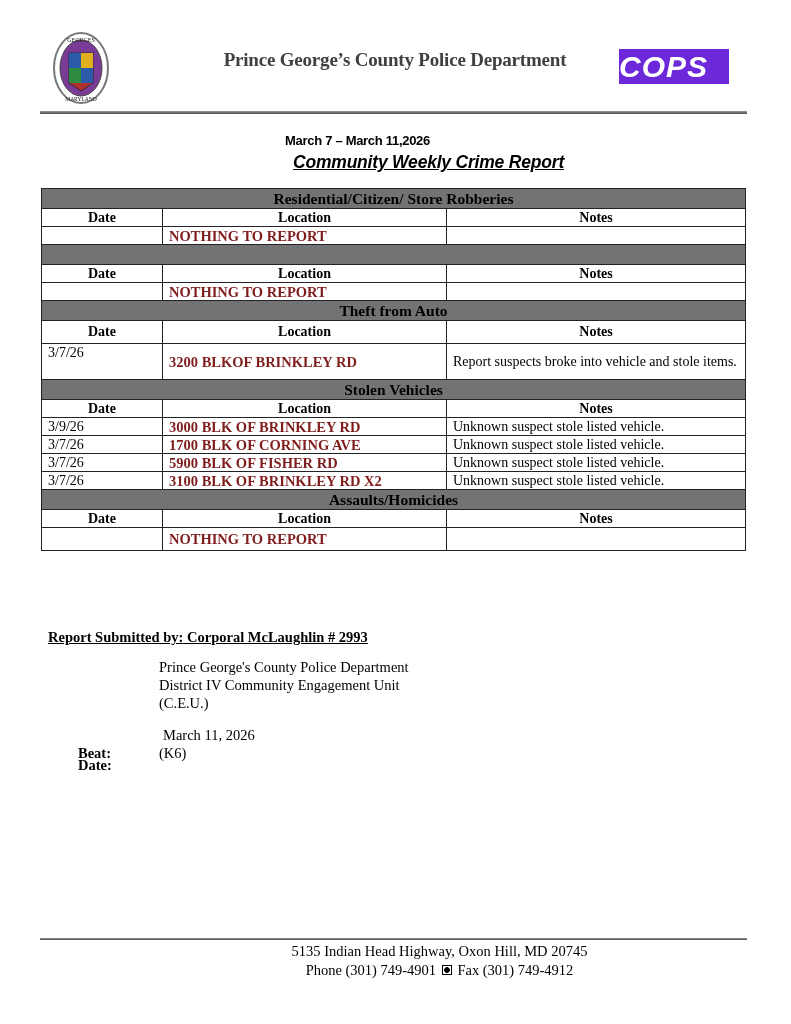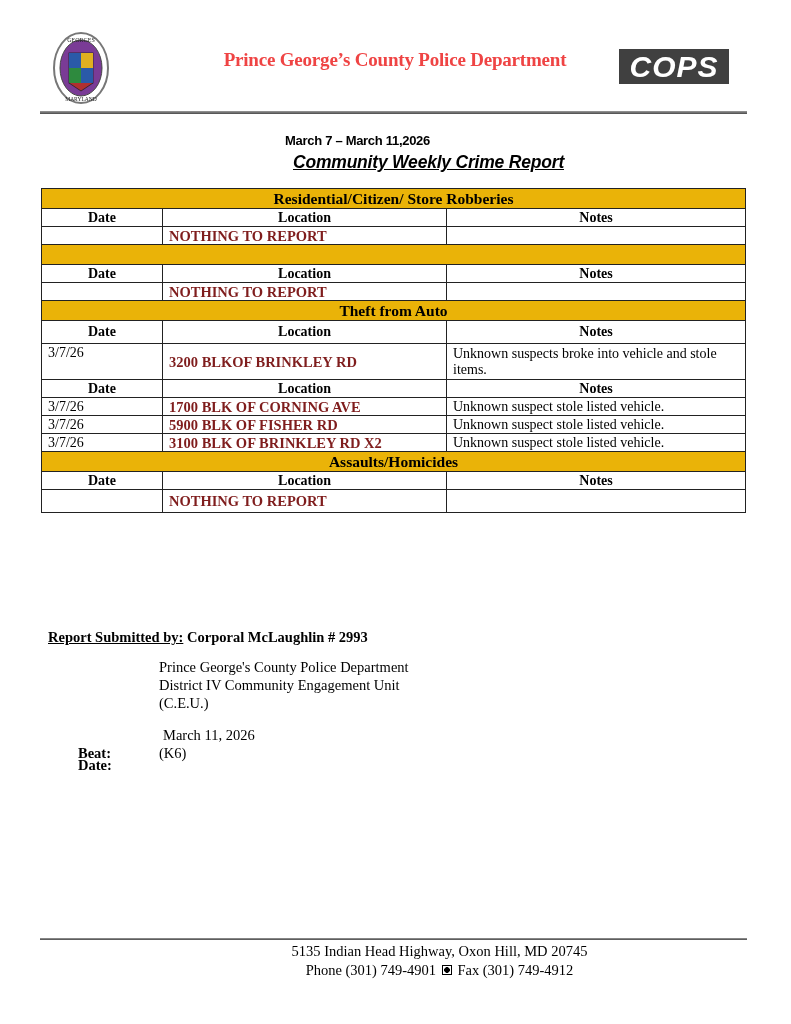--- a/index.html
+++ b/index.html
@@ -1,38 +1,38 @@
 <!DOCTYPE html>
 <html><head>
 <meta charset="utf-8">
 <style>
   html, body { margin: 0; padding: 0; background: #ffffff; }
   body { width: 791px; height: 1024px; position: relative; overflow: hidden; font-family: "Liberation Serif", serif; color: #000; }
 
   .seal { position: absolute; left: 52px; top: 31px; width: 58px; height: 74px; }
-  .header-title { position: absolute; left: 180px; top: 48px; width: 430px; text-align: center; font-family: "Liberation Serif", serif; font-weight: bold; font-size: 19px; line-height: 24px; color: #ef4444; letter-spacing: -0.2px; }
-  .cops-logo { position: absolute; left: 619px; top: 49px; width: 110px; height: 35px; background: #404040; color: #fff; font-family: "Liberation Sans", sans-serif; font-weight: bold; font-style: italic; font-size: 30px; line-height: 35px; text-align: center; letter-spacing: 1px; }
+  .header-title { position: absolute; left: 180px; top: 48px; width: 430px; text-align: center; font-family: "Liberation Serif", serif; font-weight: bold; font-size: 19px; line-height: 24px; color: #404040; letter-spacing: -0.2px; }
+  .cops-logo { position: absolute; left: 619px; top: 49px; width: 110px; height: 35px; background: #6d28d9; color: #fff; font-family: "Liberation Sans", sans-serif; font-weight: bold; font-style: italic; font-size: 30px; line-height: 35px; letter-spacing: 1px; }
   .header-rule { position: absolute; left: 40px; top: 111px; width: 707px; height: 3px; background: linear-gradient(#9a9a9a, #4a4a4a); }
 
   .date-range { position: absolute; left: 0; top: 133px; width: 715px; text-align: center; font-family: "Liberation Sans", sans-serif; font-weight: bold; font-size: 13px; letter-spacing: -0.3px; }
   .report-title { position: absolute; left: 0; top: 152px; width: 791px; text-align: center; font-family: "Liberation Sans", sans-serif; font-weight: bold; font-style: italic; font-size: 17.5px; text-decoration: underline; letter-spacing: -0.2px; padding-left: 33px; }
 
   table.crime { position: absolute; left: 41px; top: 188px; width: 704px; border-collapse: collapse; table-layout: fixed; font-family: "Liberation Serif", serif; }
   table.crime td { border: 1px solid #222; padding: 0 6px; height: 17px; font-size: 14px; line-height: 16px; vertical-align: middle; overflow: hidden; white-space: nowrap; }
-  table.crime td.sec { background: #eab308; text-align: center; font-weight: bold; font-size: 15.5px; height: 19px; }
+  table.crime td.sec { background: #737373; text-align: center; font-weight: bold; font-size: 15.5px; height: 19px; }
   table.crime td.hdr { text-align: center; font-weight: bold; font-size: 14px; }
   table.crime td.loc { color: #7f1d1d; font-weight: bold; font-size: 14.5px; }
   table.crime td.date { font-size: 14px; }
   table.crime td.notes { font-size: 14px; white-space: normal; }
   table.crime tr.tall td { height: 34px; }
   table.crime tr.tall td.date { vertical-align: top; padding-top: 1px; }
   table.crime tr.nr td { height: 22px; }
   table.crime tr.nr-short td { height: 17px; }
 
-  .submitted { position: absolute; left: 48px; top: 629px; font-size: 14.5px; font-weight: bold; }
+  .submitted { position: absolute; left: 48px; top: 629px; font-size: 14.5px; font-weight: bold; text-decoration: underline; }
   .submitted .lbl { text-decoration: underline; }
   .org { position: absolute; left: 159px; top: 658px; font-size: 14.5px; line-height: 18px; }
   .field-label { position: absolute; font-size: 14.5px; font-weight: bold; }
   .field-value { position: absolute; font-size: 14.5px; }
 
   .footer-rule { position: absolute; left: 40px; top: 938px; width: 707px; height: 2px; background: linear-gradient(#9a9a9a, #4a4a4a); }
   .footer { position: absolute; left: 0; top: 942px; width: 791px; text-align: center; font-size: 14.5px; line-height: 19px; margin-left: 44px; }
   .sq { display: inline-block; width: 8px; height: 8px; border: 1px solid #000; background: radial-gradient(#000 45%, #fff 55%); vertical-align: 0; margin: 0 2px; }
 </style>
 </head>
@@ -103,27 +103,35 @@
         <td class="sec" colspan="3">Theft from Auto</td>
       </tr>
     <tr class="nr">
       <td class="hdr">Date</td>
       <td class="hdr">Location</td>
       <td class="hdr">Notes</td>
     </tr>
     <tr class="tall">
       <td class="date">3/7/26</td>
       <td class="loc">3200 BLKOF BRINKLEY RD</td>
-      <td class="notes">Unknown suspects broke into vehicle and stole items.</td>
+      <td class="notes">Report suspects broke into vehicle and stole items.</td>
     </tr>
 
+    <tr>
+        <td class="sec" colspan="3">Stolen Vehicles</td>
+      </tr>
     <tr>
       <td class="hdr">Date</td>
       <td class="hdr">Location</td>
       <td class="hdr">Notes</td>
+    </tr>
+    <tr>
+      <td class="date">3/9/26</td>
+      <td class="loc">3000 BLK OF BRINKLEY RD</td>
+      <td class="notes">Unknown suspect stole listed vehicle.</td>
     </tr>
     <tr>
       <td class="date">3/7/26</td>
       <td class="loc">1700 BLK OF CORNING AVE</td>
       <td class="notes">Unknown suspect stole listed vehicle.</td>
     </tr>
     <tr>
       <td class="date">3/7/26</td>
       <td class="loc">5900 BLK OF FISHER RD</td>
       <td class="notes">Unknown suspect stole listed vehicle.</td>

